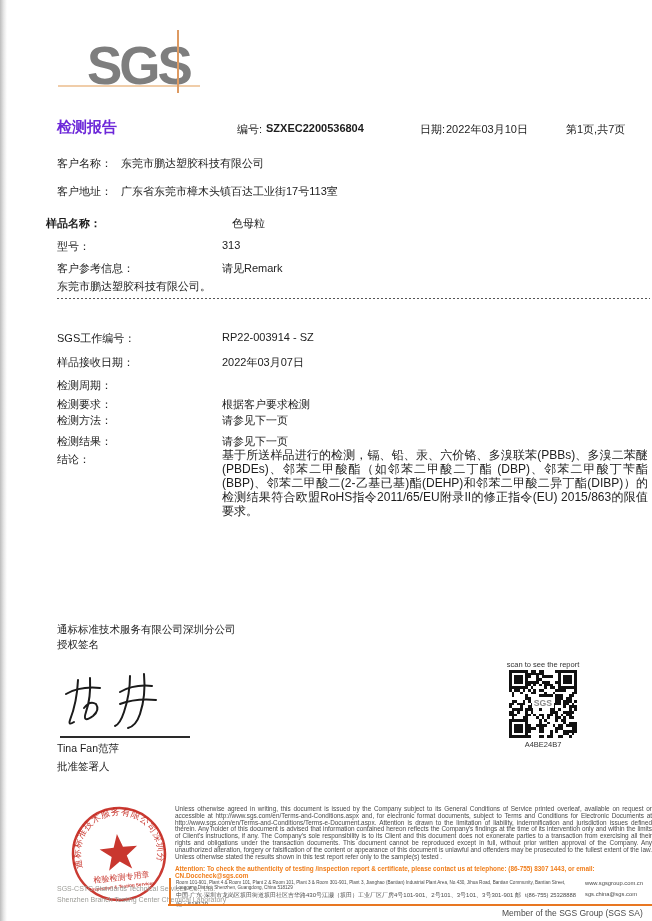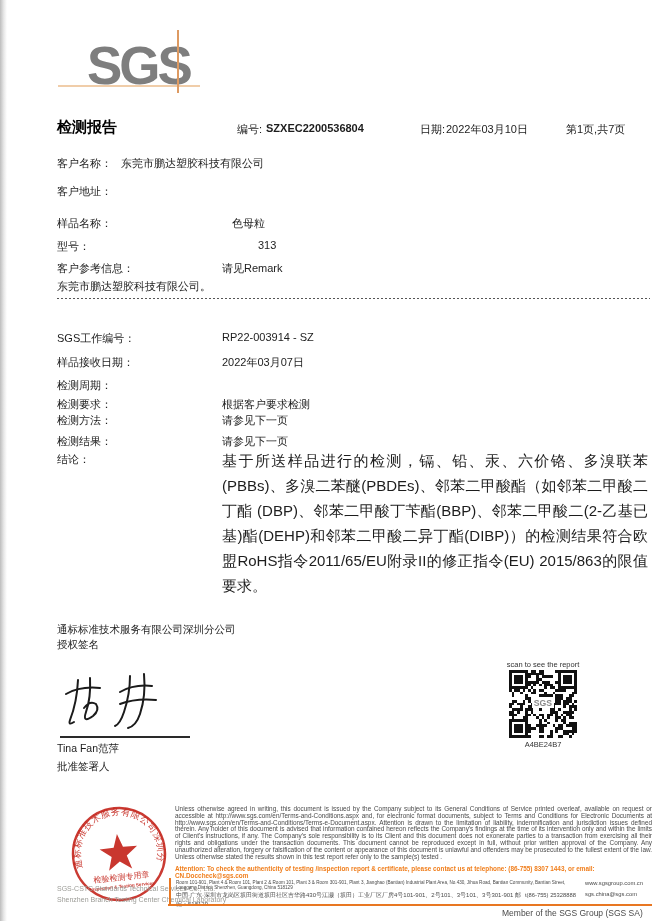--- a/index.html
+++ b/index.html
@@ -10,29 +10,29 @@
   }
   .edge{position:absolute;left:0;top:0;width:7px;height:921px;
         background:linear-gradient(90deg,#bdbdbd,#e8e8e8 55%,#fff);}
   .abs{position:absolute;}
   
   .sgs-logo{font-weight:bold;color:#7e7e7e;font-size:54px;letter-spacing:-3px;
             transform:scaleX(.98);transform-origin:left top;line-height:1;}
   .logo-hline{height:2px;background:#f0cda9;}
   .logo-vline{width:2px;background:#dd9a62;}
   
-  .title{font-size:15px;font-weight:bold;color:#000000;}
+  .title{font-size:15px;font-weight:bold;color:#6d28d9;}
   .h-lab{font-size:11px;color:#1d1d1d;}
   .h-val{font-size:11px;font-weight:bold;color:#1d1d1d;}
   
   .lab{font-size:11px;color:#1d1d1d;}
   .val{font-size:11px;color:#1d1d1d;}
   .note{font-size:11px;color:#1d1d1d;}
   .dashed{height:1px;background:repeating-linear-gradient(90deg,#555 0 2px,transparent 2px 4px);}
-  .para{font-size:15px;line-height:25px;color:#1d1d1d;text-align:justify;}
+  .para{font-size:12px;line-height:14px;color:#1d1d1d;text-align:justify;}
   
   .sig-company{font-size:10.5px;color:#1d1d1d;line-height:15px;}
   .sig-line{height:1.5px;background:#2a2a2a;}
   .sig-name{font-size:10.5px;color:#1d1d1d;}
   
   .qr-cap{font-size:7.5px;color:#333;text-align:center;width:80px;}
   .qr-code-text{font-size:7.5px;color:#333;text-align:center;width:68px;}
   
   .foot-disc{font-size:6.4px;line-height:6.8px;color:#4a4a4a;text-align:justify;width:477px;}
   .foot-att{font-size:6.4px;line-height:6.8px;font-weight:bold;color:#f07d1a;width:477px;}
@@ -60,25 +60,26 @@
   <div class="abs title" style="left:57px;top:118px;">检测报告</div>
   <div class="abs h-lab" style="left:237px;top:122px;">编号:</div>
   <div class="abs h-val" style="left:266px;top:122px;">SZXEC2200536804</div>
   <div class="abs h-lab" style="left:420px;top:122px;">日期:</div>
   <div class="abs h-lab" style="left:446px;top:122px;">2022年03月10日</div>
   <div class="abs h-lab" style="left:566px;top:122px;">第1页,共7页</div>
 
   <div class="abs lab" style="left:57px;top:156px;">客户名称：</div>
   <div class="abs val" style="left:121px;top:156px;">东莞市鹏达塑胶科技有限公司</div>
   <div class="abs lab" style="left:57px;top:184px;">客户地址：</div>
-
-  <div class="abs lab" style="left:57px;top:216px;">样品名称：</div>
+  <div class="abs val" style="left:121px;top:184px;">广东省东莞市樟木头镇百达工业街17号113室</div>
+
+  <div class="abs lab" style="left:46px;top:216px;font-weight:bold;">样品名称：</div>
   <div class="abs val" style="left:232px;top:216px;">色母粒</div>
   <div class="abs lab" style="left:57px;top:239px;">型号：</div>
-  <div class="abs val" style="left:222px;top:239px;margin-left:36px;">313</div>
+  <div class="abs val" style="left:222px;top:239px;">313</div>
   <div class="abs lab" style="left:57px;top:261px;">客户参考信息：</div>
   <div class="abs val" style="left:222px;top:261px;">请见Remark</div>
   <div class="abs note" style="left:57px;top:279px;">东莞市鹏达塑胶科技有限公司。</div>
 
   <div class="abs dashed" style="left:57px;top:298px;width:593px;"></div>
 
   <div class="abs lab" style="left:57px;top:331px;">SGS工作编号：</div>
   <div class="abs val" style="left:222px;top:331px;">RP22-003914 - SZ</div>
   <div class="abs lab" style="left:57px;top:355px;">样品接收日期：</div>
   <div class="abs val" style="left:222px;top:355px;">2022年03月07日</div>

